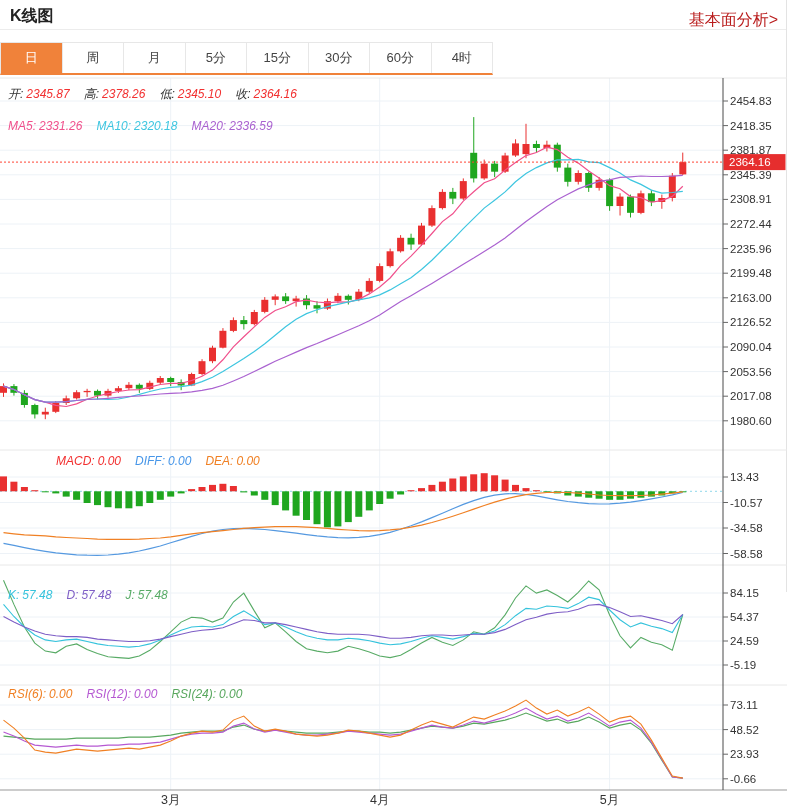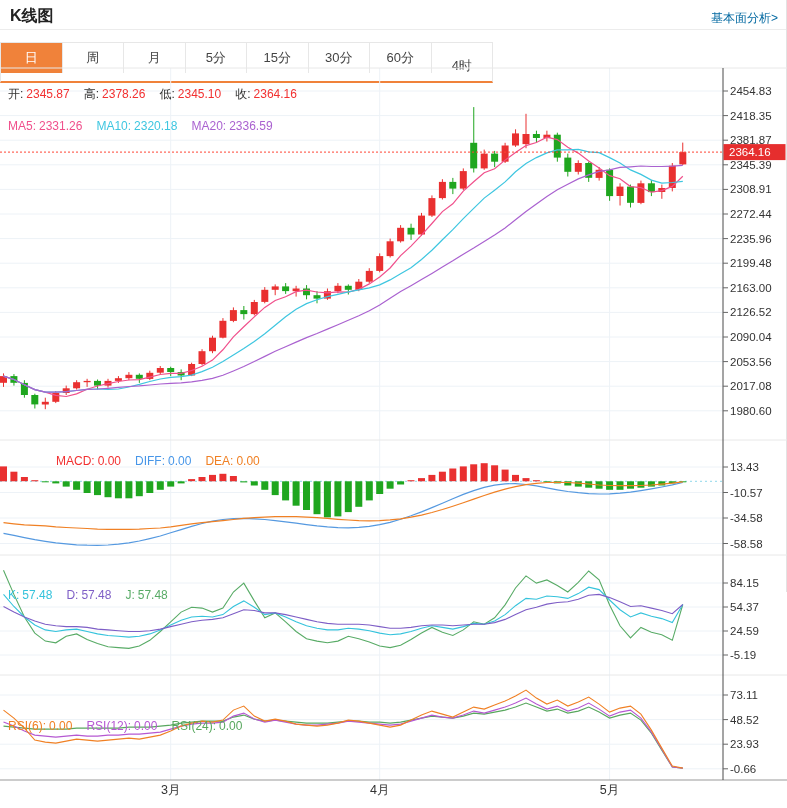--- a/index.html
+++ b/index.html
@@ -1,34 +1,34 @@
 <!DOCTYPE html>
 <html><head>
 <meta charset="utf-8">
 <style>
   html,body{margin:0;padding:0;background:#fff;}
   body{width:787px;height:808px;overflow:hidden;font-family:"Liberation Sans","DejaVu Sans",sans-serif;}
   #page{position:relative;width:787px;height:592px;background:#fff;border-right:1px solid #e3e3e3;box-sizing:border-box;}
   #hdr{position:absolute;left:0;top:0;width:100%;height:30px;border-bottom:1px solid #ececec;box-sizing:border-box;}
   #title{position:absolute;left:10px;top:6px;font-size:16px;font-weight:bold;color:#222;}
-  #fa-link{position:absolute;right:8px;top:10px;font-size:12px;color:#0369a1;text-decoration:none;cursor:pointer;}
+  #fa-link{position:absolute;right:8px;top:10px;font-size:16px;color:#b91c1c;text-decoration:none;cursor:pointer;}
   #tabs{position:absolute;left:0;top:42px;display:flex;border:1px solid #e7e7e7;border-bottom:2px solid #f0823a;box-sizing:content-box;}
   .tab{width:60.5px;height:30px;line-height:30px;text-align:center;font-size:13px;color:#444;background:#fff;border-right:1px solid #e7e7e7;cursor:pointer;}
-  .tab:last-child{border-right:none;margin-top:8px;}
+  .tab:last-child{border-right:none;}
   .tab.active{background:#f0823a;color:#fff;}
-  #chart-wrap{position:absolute;left:0;top:62px;width:787px;height:736px;}
+  #chart-wrap{position:absolute;left:0;top:72px;width:787px;height:736px;}
   svg text{font-family:"Liberation Sans","DejaVu Sans",sans-serif;}
   .legend{position:absolute;font-size:12px;white-space:nowrap;pointer-events:none;}
-  .legend .li{margin-right:14px;}
+  .legend .li{margin-right:14px;font-style:italic;}
   .legend .ll{margin-right:3px;}
   #leg-ohlc{left:8px;top:86px;}
   #leg-ma{left:8px;top:119px;}
   #leg-macd{left:8px;top:454px;margin-left:48px;}
   #leg-kdj{left:8px;top:588px;}
-  #leg-rsi{left:8px;top:719px;}
+  #leg-rsi{left:8px;top:687px;}
 </style>
 </head>
 <body>
 
 <div id="page">
   <div id="hdr">
     <div id="title">K线图</div>
     <a id="fa-link">基本面分析&gt;</a>
   </div>
   <div id="tabs">

